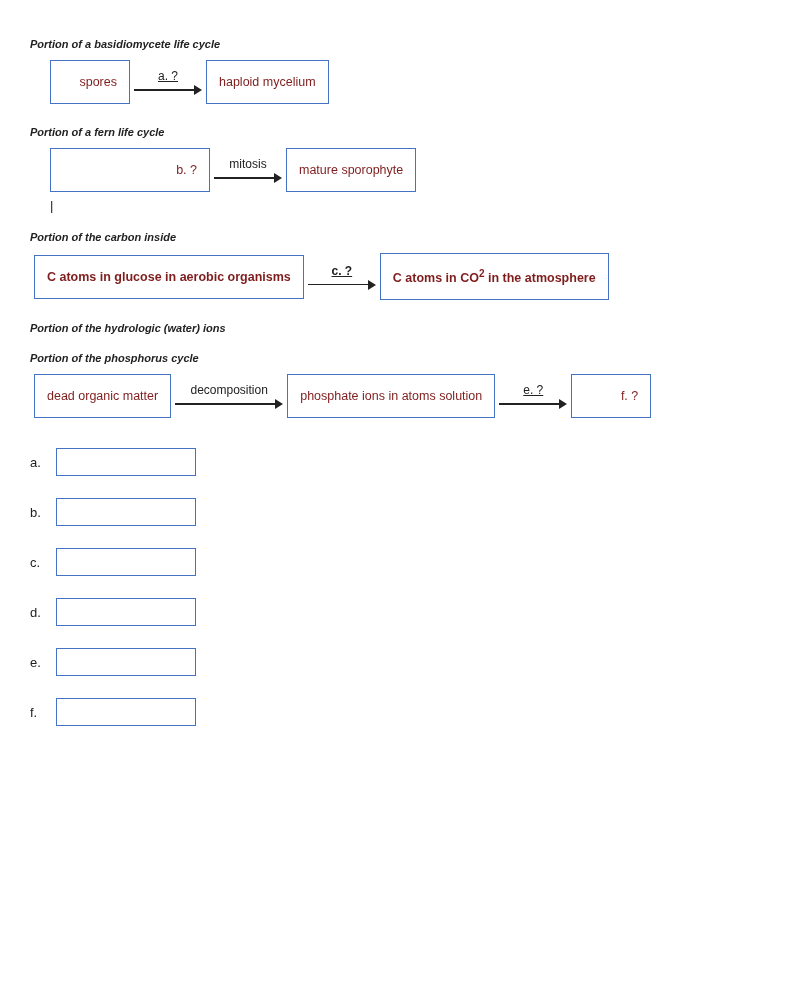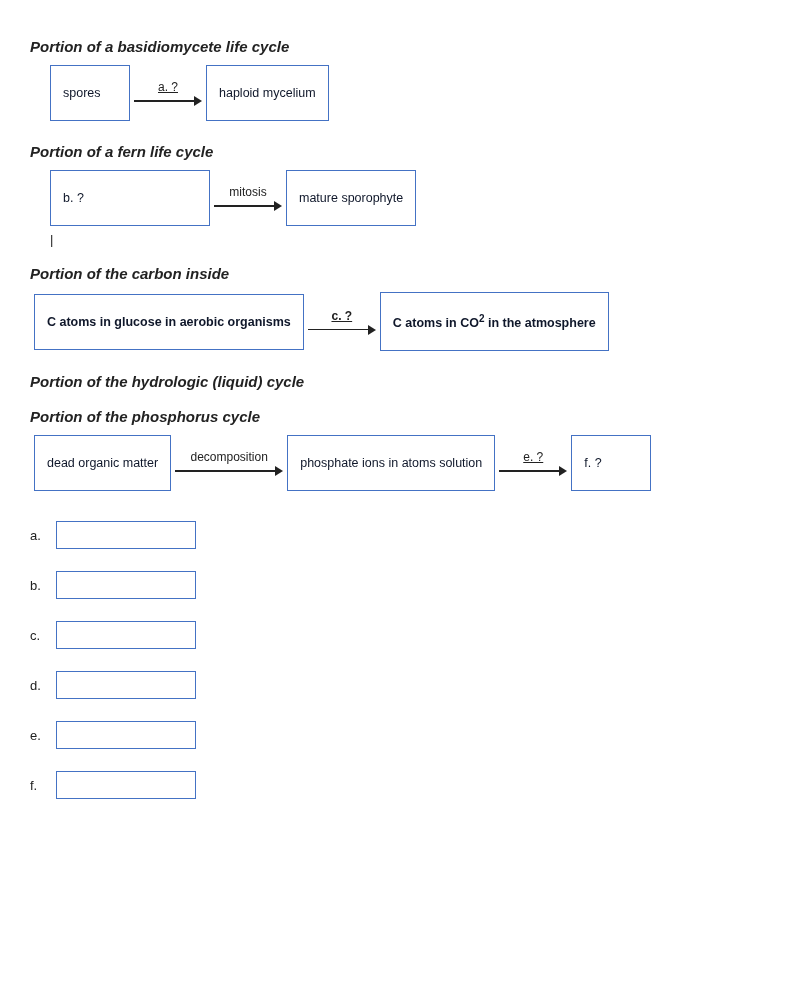--- a/index.html
+++ b/index.html
@@ -9,40 +9,40 @@
       background: #fff;
       color: #222;
       padding: 20px 30px;
       width: 792px;
       min-height: 1002px;
     }
 
     .section-title {
       font-style: italic;
       font-weight: bold;
-      font-size: 15px;
+      font-size: 11px;
       margin-bottom: 10px;
       margin-top: 18px;
     }
 
     .cycle-row {
       display: flex;
       align-items: center;
       margin-bottom: 6px;
       position: relative;
     }
 
     .box {
       border: 1.5px solid #4472c4;
-      padding: 20px 12px;
+      padding: 14px 12px;
       min-width: 80px;
-      text-align: left;
+      text-align: right;
       font-size: 12.5px;
       background: #fff;
-      color: #0f172a;
+      color: #7f1d1d;
       white-space: nowrap;
     }
 
     .arrow-container {
       display: flex;
       flex-direction: column;
       align-items: center;
       justify-content: center;
       margin: 0 4px;
       position: relative;
@@ -167,21 +167,21 @@
         <div class="arrow-head"></div>
       </div>
     </div>
     <div class="box">
       <span>C atoms in CO</span><span class="superscript">2</span> <span>in the atmosphere</span>
     </div>
   </div>
 </div>
 
 <div class="section-wrapper" style="margin-top: 22px;">
-  <div class="section-title">Portion of the hydrologic (liquid) cycle</div>
+  <div class="section-title">Portion of the hydrologic (water) ions</div>
 </div>
 
 <div class="section-wrapper" style="margin-top: 13px;">
   <div class="section-title">Portion of the phosphorus cycle</div>
   <div class="cycle-row" style="margin-left: 4px;">
     <div class="box">dead organic matter</div>
     <div class="arrow-container">
       <span class="arrow-label">decomposition</span>
       <div class="arrow">
         <div class="arrow-line-long"></div>

